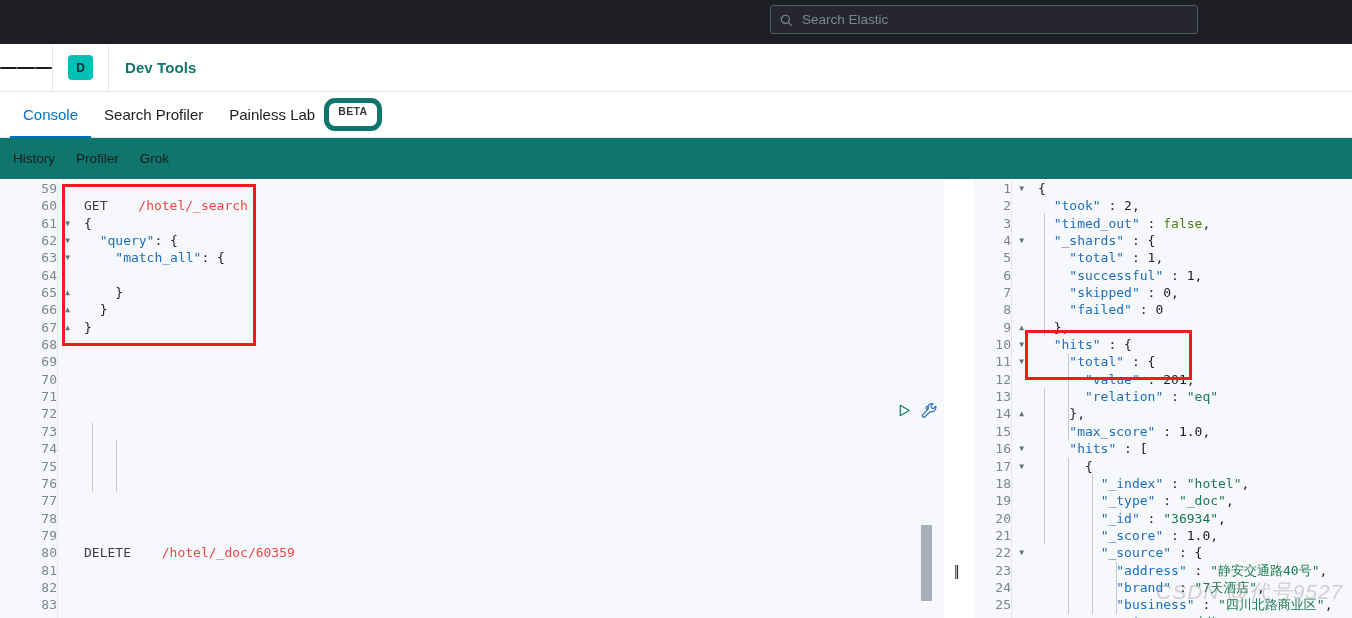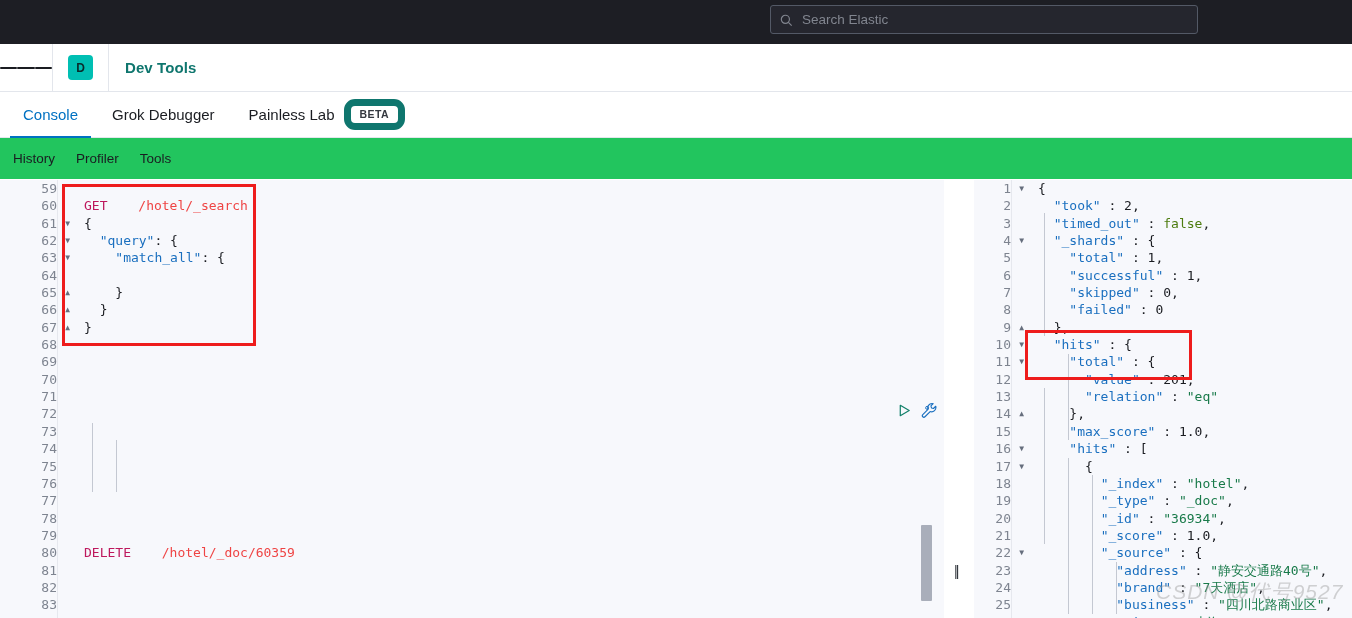--- a/index.html
+++ b/index.html
@@ -67,41 +67,40 @@
     font-size:15px; color:#0f766e; font-weight:700;
     padding-left:16px; letter-spacing:0.1px;
   }
 
   
   .tabbar {
     height:46px; background:#ffffff;
     display:flex; align-items:stretch;
     border-bottom:1px solid #e3e6ec;
     padding-left:10px;
-    gap:8px;
   }
   .tab {
     display:flex; align-items:center; gap:9px;
     padding:0 13px; font-size:15px; color:#1a1c21;
     position:relative; cursor:pointer;
   }
   .tab.active { color:#0071c2; }
   .tab.active:after {
     content:""; position:absolute; left:0; right:0; bottom:-1px;
     height:2px; background:#0071c2;
   }
   .beta-pill {
-    border:7px solid #0f766e; border-radius:11px;
-    padding:2px 9px 3px; font-size:10.5px;
+    border:5px solid #0f766e; border-radius:11px;
+    padding:2px 9px 9px; font-size:10.5px;
     font-weight:700; letter-spacing:0.4px; color:#34383f;
   }
 
   
   .submenu {
-    height:41px; background:#22c55e;
+    height:41px; background:#0f766e;
     display:flex; align-items:center; gap:21px;
     padding-left:13px;
   }
   .submenu-item { font-size:13.5px; color:#1a1c21; cursor:pointer; }
 
   
   .console {
     position:absolute; top:180px; left:0;
     width:1352px; height:438px;
     display:flex; background:#ffffff;
@@ -139,21 +138,21 @@
   .gline { position:relative; height:17.35px; padding-right:17px; }
   .fold {
     position:absolute; right:4px; top:0;
     font-size:8px; color:#666e7d; line-height:17.35px;
   }
   .content-l { position:absolute; top:0; left:68px; }
   .content-r { position:absolute; top:0; left:48px; }
   .cline { height:17.35px; }
 
   
-  .t-method { color:#be185d; }
+  .t-method { color:#404040; }
   .t-url    { color:#ef4444;margin-left:23px; }
   .t-key    { color:#1a6fbf; }
   .t-str    { color:#197a4a; }
   .t-num    { color:#1a1c21; }
   .t-bool   { color:#4d7c0f; }
   .t-punc   { color:#1a1c21; }
 
   
   .gutter-border {
     position:absolute; top:0; left:57px;
@@ -232,32 +231,32 @@
   </div>
   <div class="nav-sep"></div>
   <div class="app-title">Dev Tools</div>
 </div>
 
 <div class="tabbar">
   <div class="tab active">
     <span>Console</span>
   </div>
   <div class="tab">
-    <span>Grok Debugger</span>
+    <span>Search Profiler</span>
   </div>
   <div class="tab">
     <span>Painless Lab</span>
     <span class="beta-pill">BETA</span>
   </div>
 </div>
 
 <div class="submenu">
   <div class="submenu-item">History</div>
   <div class="submenu-item">Profiler</div>
-  <div class="submenu-item">Tools</div>
+  <div class="submenu-item">Grok</div>
 </div>
 
 <div class="console">
 
   <div class="pane pane-left">
     <div class="editor-bg"></div>
     <div class="gutter-border"></div>
     <div class="code">
       <div class="gutter" id="gutter-left"><div class="gline">59</div><div class="gline">60</div><div class="gline">61<span class="fold">▼</span></div><div class="gline">62<span class="fold">▼</span></div><div class="gline">63<span class="fold">▼</span></div><div class="gline">64</div><div class="gline">65<span class="fold">▲</span></div><div class="gline">66<span class="fold">▲</span></div><div class="gline">67<span class="fold">▲</span></div><div class="gline">68</div><div class="gline">69</div><div class="gline">70</div><div class="gline">71</div><div class="gline">72</div><div class="gline">73</div><div class="gline">74</div><div class="gline">75</div><div class="gline">76</div><div class="gline">77</div><div class="gline">78</div><div class="gline">79</div><div class="gline">80</div><div class="gline">81</div><div class="gline">82</div><div class="gline">83</div><div class="gline">84</div></div>
       <div class="content-l" id="content-left"><div class="cline">&nbsp;</div><div class="cline"><span class="t-method">GET</span> <span class="t-url">/hotel/_search</span></div><div class="cline"><span class="t-punc">{</span></div><div class="cline"><span class="t-punc"> </span><span class="t-punc"> </span><span class="t-key">"query"</span><span class="t-punc">:</span><span class="t-punc"> </span><span class="t-punc">{</span></div><div class="cline"><span class="t-punc"> </span><span class="t-punc"> </span><span class="t-punc"> </span><span class="t-punc"> </span><span class="t-key">"match_all"</span><span class="t-punc">:</span><span class="t-punc"> </span><span class="t-punc">{</span></div><div class="cline"><span class="t-punc"> </span><span class="t-punc"> </span><span class="t-punc"> </span><span class="t-punc"> </span><span class="t-punc"> </span><span class="t-punc"> </span></div><div class="cline"><span class="t-punc"> </span><span class="t-punc"> </span><span class="t-punc"> </span><span class="t-punc"> </span><span class="t-punc">}</span></div><div class="cline"><span class="t-punc"> </span><span class="t-punc"> </span><span class="t-punc">}</span></div><div class="cline"><span class="t-punc">}</span></div><div class="cline">&nbsp;</div><div class="cline">&nbsp;</div><div class="cline">&nbsp;</div><div class="cline">&nbsp;</div><div class="cline">&nbsp;</div><div class="cline">&nbsp;</div><div class="cline">&nbsp;</div><div class="cline">&nbsp;</div><div class="cline">&nbsp;</div><div class="cline">&nbsp;</div><div class="cline">&nbsp;</div><div class="cline">&nbsp;</div><div class="cline"><span class="t-method">DELETE</span> <span class="t-url">/hotel/_doc/60359</span></div><div class="cline">&nbsp;</div><div class="cline">&nbsp;</div><div class="cline">&nbsp;</div><div class="cline">&nbsp;</div></div>

